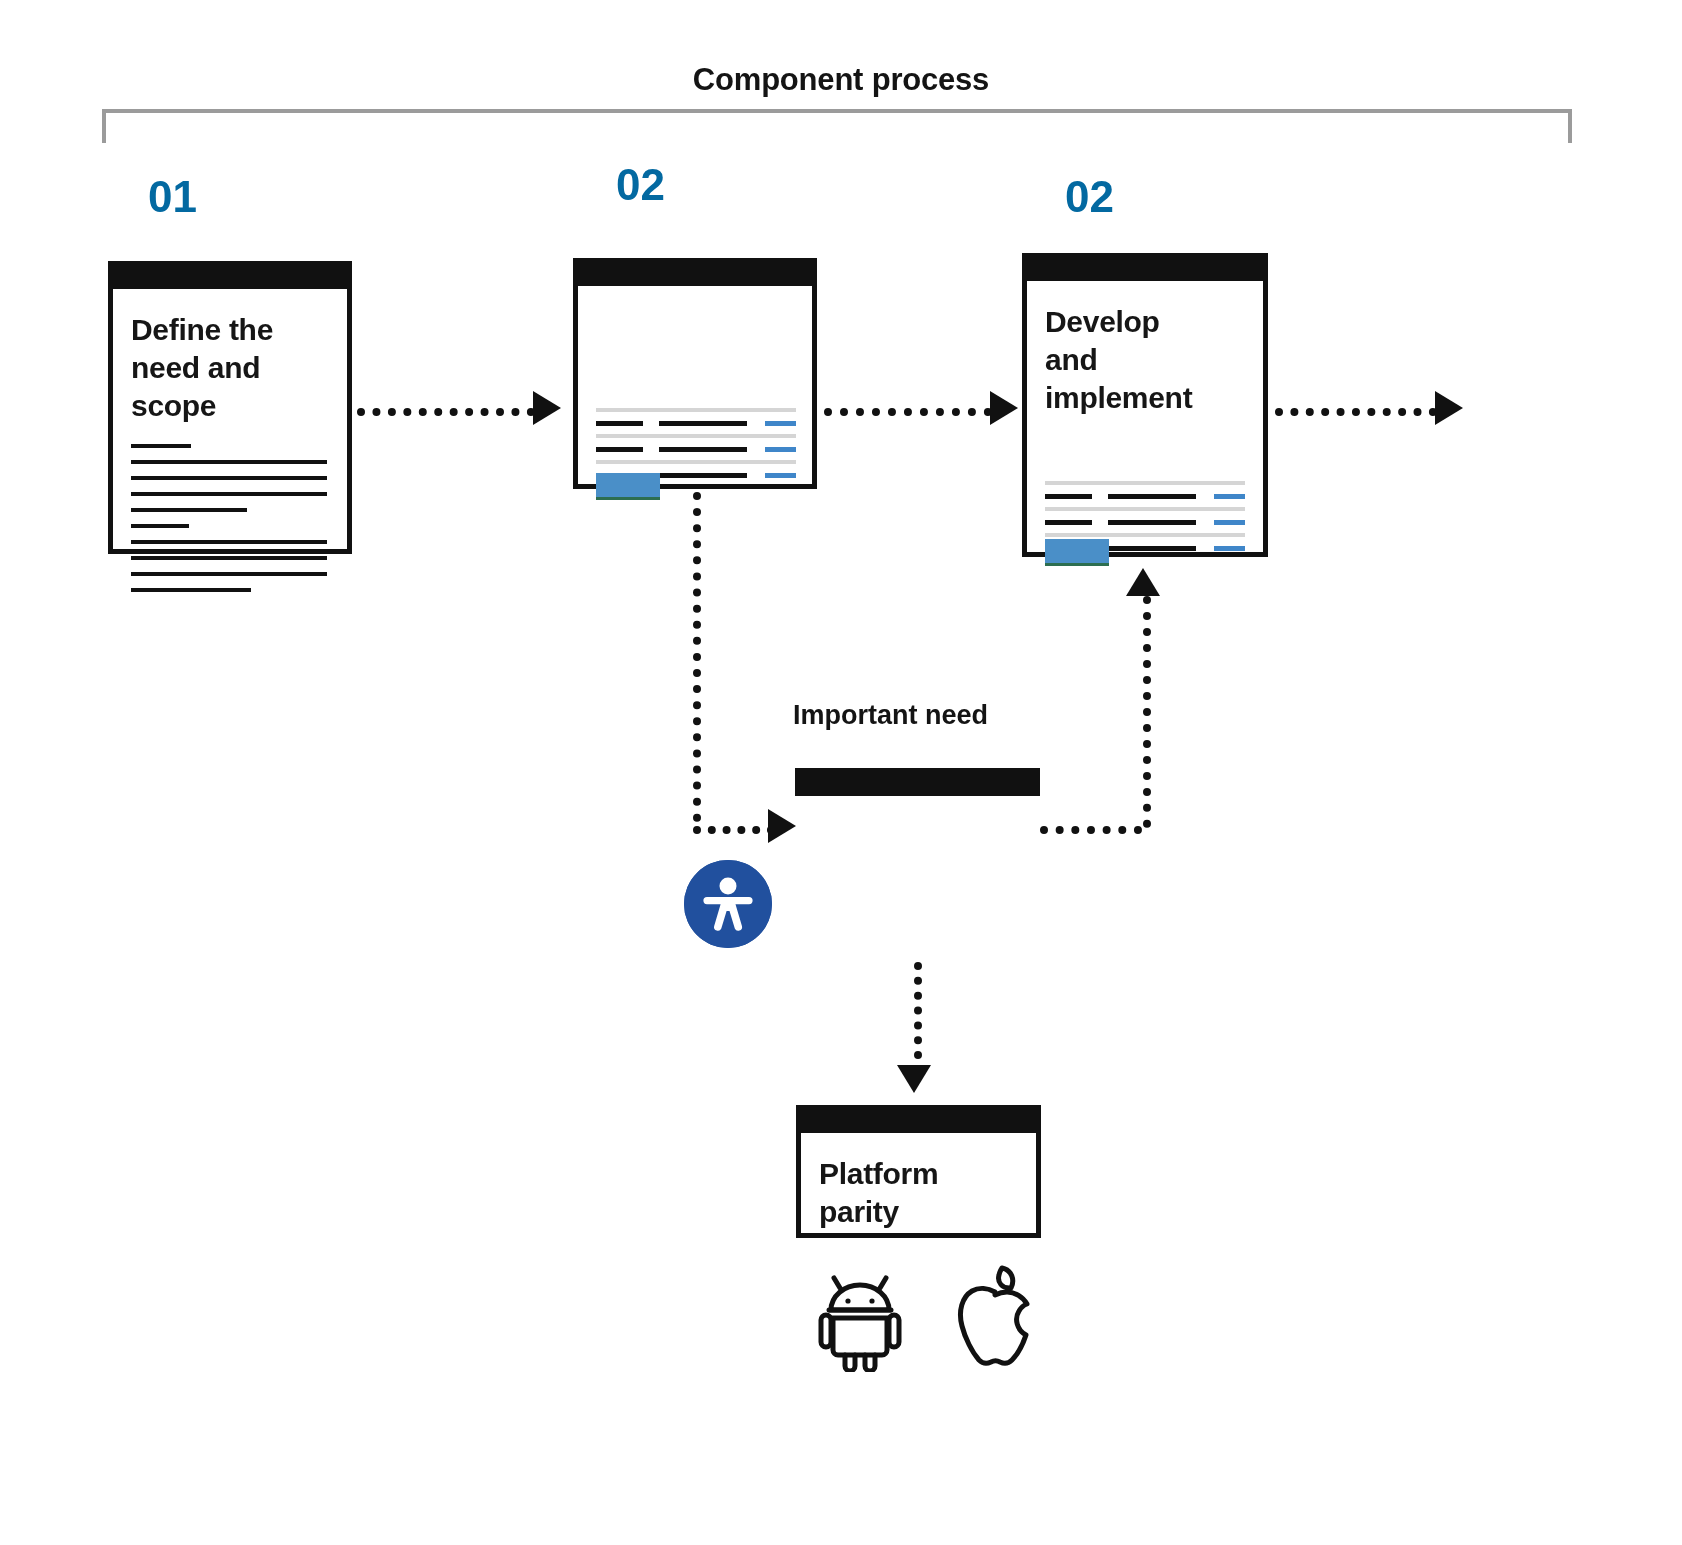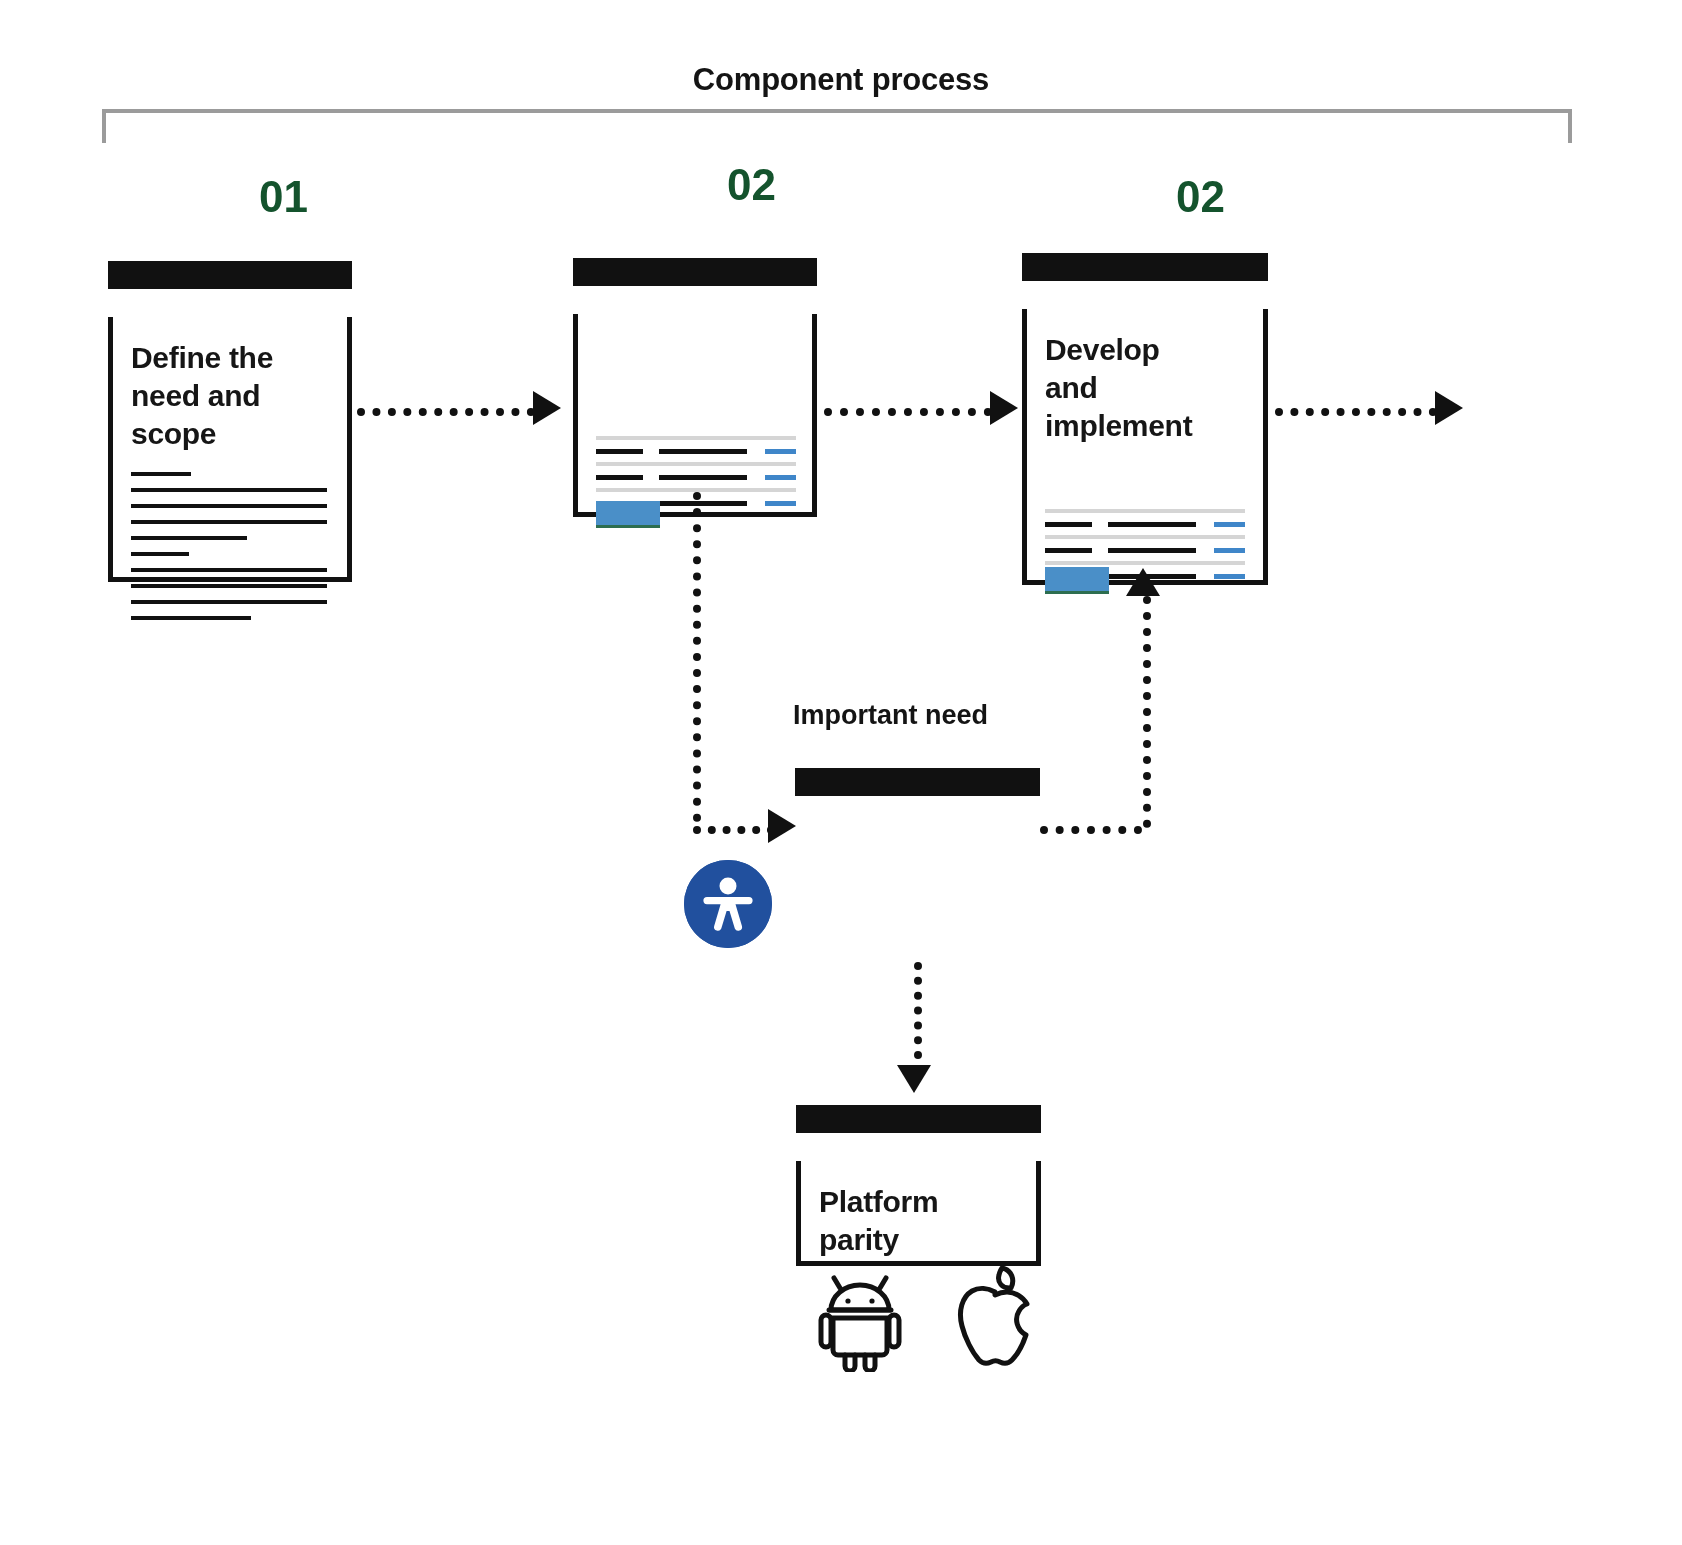--- a/index.html
+++ b/index.html
@@ -24,34 +24,33 @@
   
   .bracket{
     top:109px;left:102px;width:1470px;height:34px;
   }
   .bracket .bar{position:absolute;top:0;left:0;width:1470px;height:4px;background:#9b9b9b;}
   .bracket .tickL{position:absolute;top:0;left:0;width:4px;height:34px;background:#9b9b9b;}
   .bracket .tickR{position:absolute;top:0;right:0;width:4px;height:34px;background:#9b9b9b;}
 
   
   .step-num{
-    font-size:44px;font-weight:bold;color:#14532d;
-    text-align:right;width:160px;
+    font-size:44px;font-weight:bold;color:#0369a1;
+    text-align:left;width:160px;
   }
 
   
   .card{box-sizing:border-box;background:#fff;}
   .card .titlebar{background:#111111;width:100%;}
   .card .body{
     box-sizing:border-box;
     border:5px solid #111111;border-top:none;
     background:#ffffff;
     width:100%;
     position:relative;
-    margin-top:28px;
   }
   .card .cardtitle{
     font-size:30px;font-weight:bold;line-height:1.26;
     color:#161616;letter-spacing:-0.3px;
     white-space:pre-line;
   }
 
   
   .lineset{position:absolute;}
   .ln{background:#111111;height:4px;margin-bottom:12px;}

